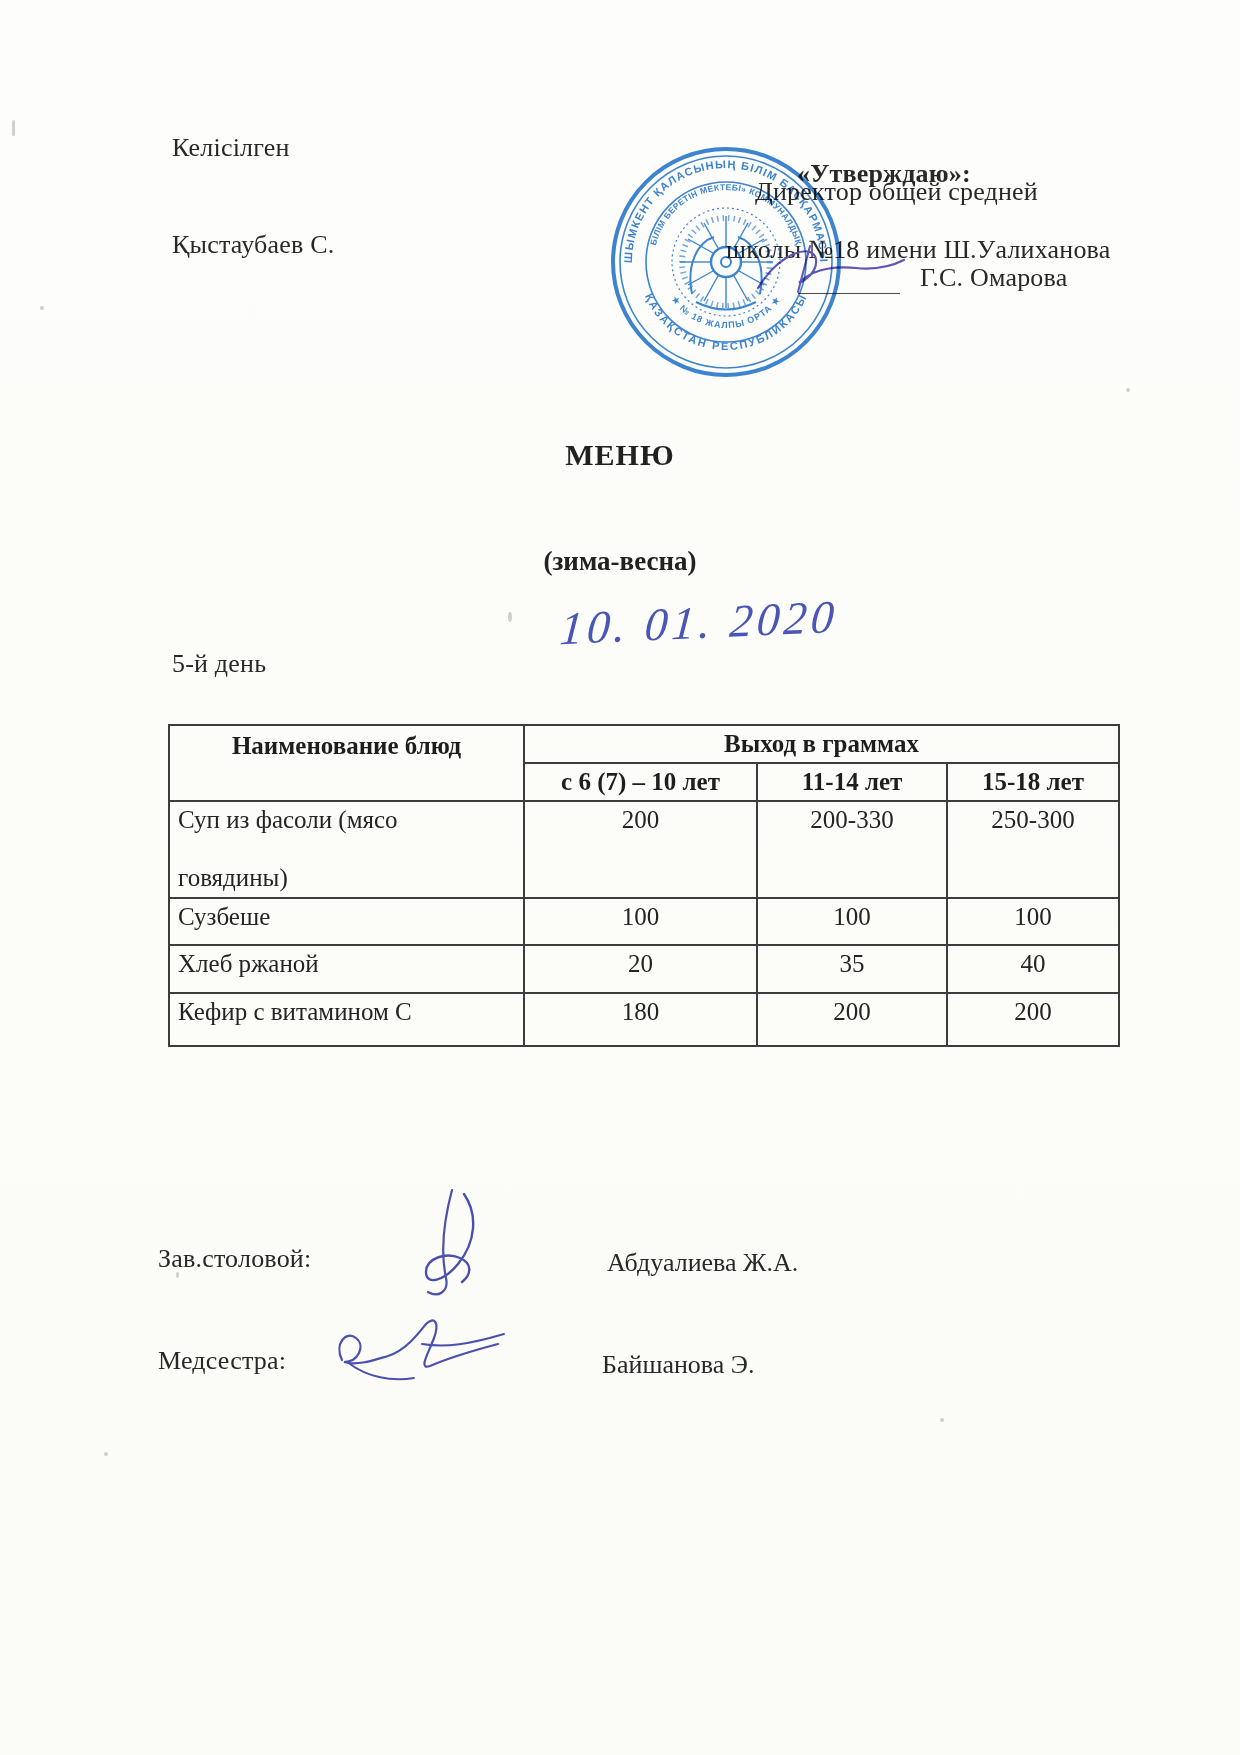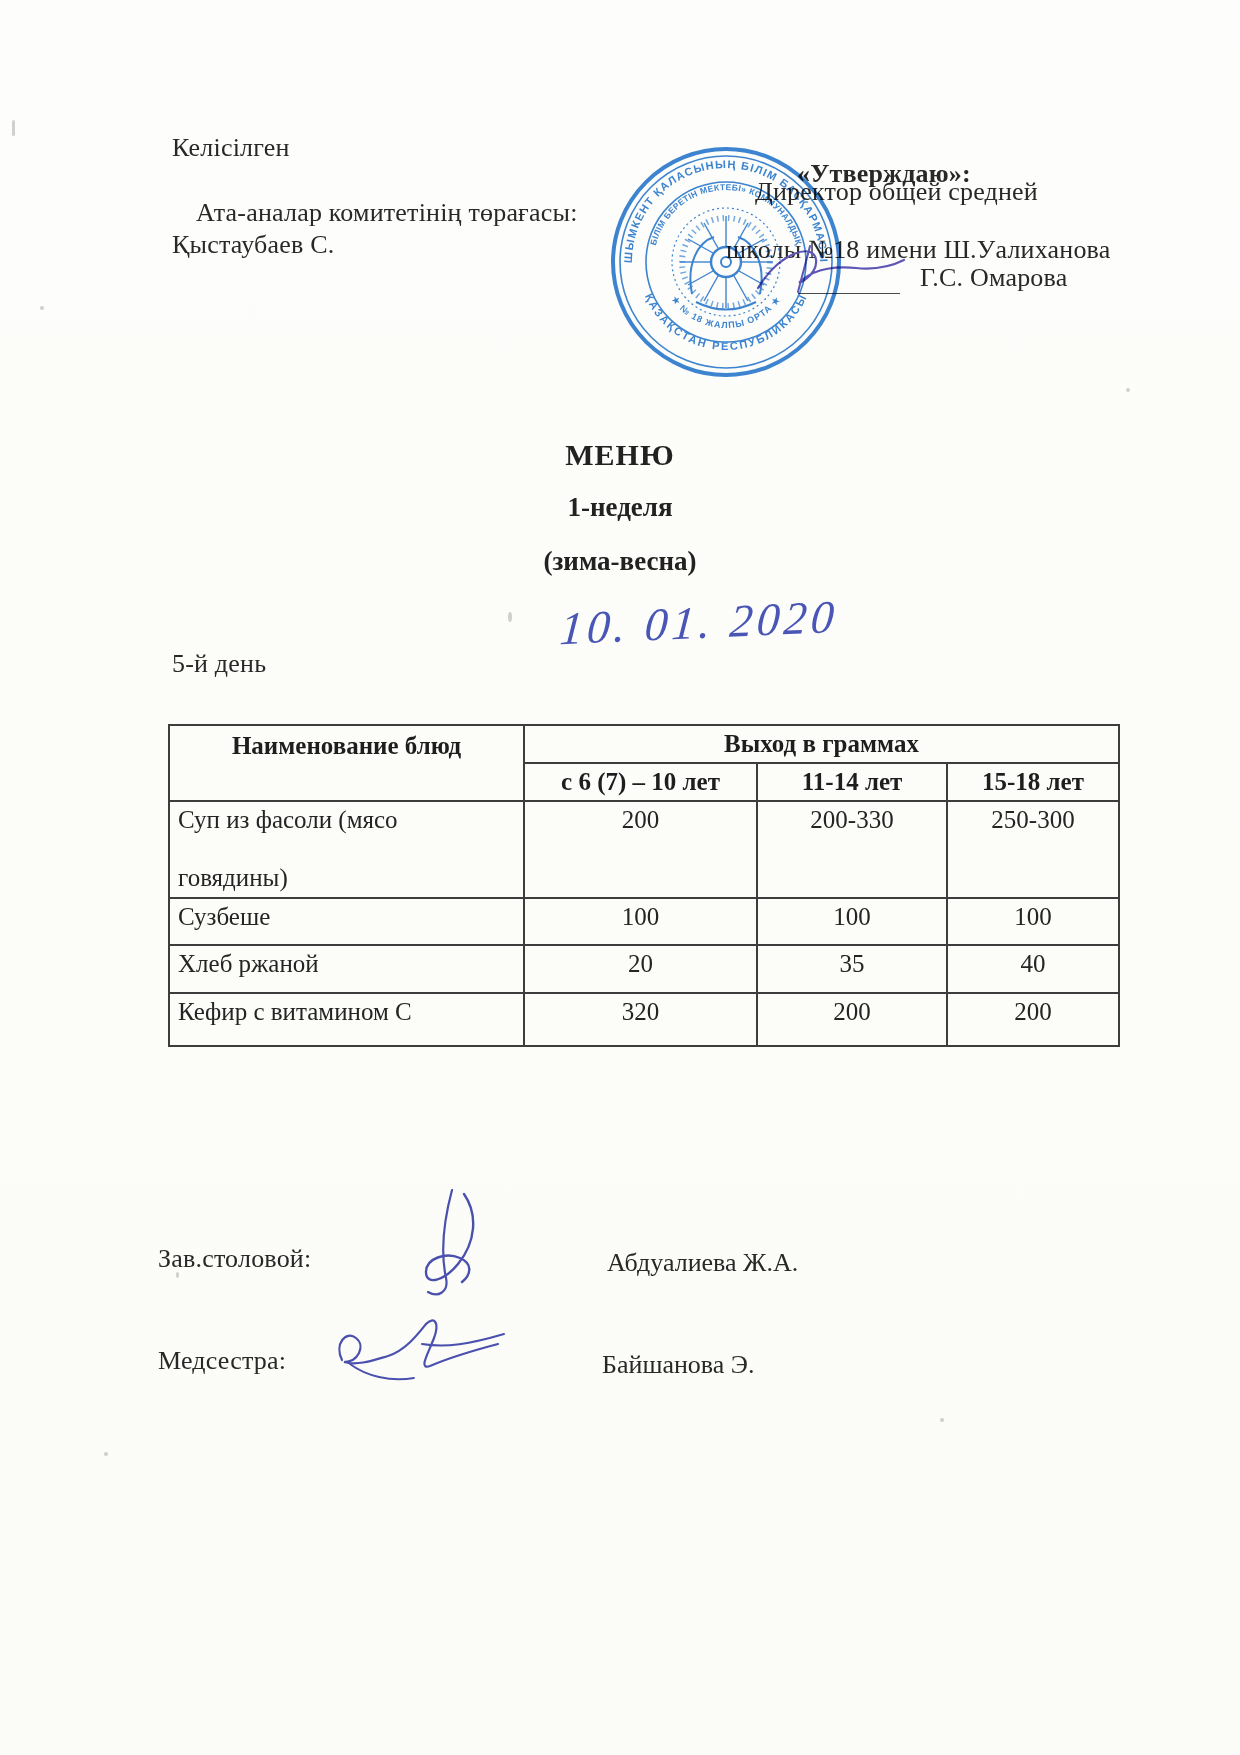--- a/index.html
+++ b/index.html
@@ -44,21 +44,20 @@
   .sig-underline{border-top:1.6px solid #4a4a4a;height:0;}
   svg{display:block;}
   .stamp-wrap{mix-blend-mode:multiply;opacity:.93;}
 </style>
 </head>
 <body>
 
 <div class="page">
 
   <div class="abs t26" style="left:172px;top:132px;">Келісілген</div>
-  <div class="abs t26" style="left:196px;top:197px;">Ата-аналар комитетінің төрағасы:</div>
   <div class="abs t26" style="left:172px;top:229px;">Қыстаубаев С.</div>
 
   <div class="abs t26 bold" style="left:797px;top:158px;">«Утверждаю»:</div>
   <div class="abs t26" style="left:755px;top:176px;">Директор общей средней</div>
   <div class="abs t26" style="left:726px;top:234px;">школы №18 имени Ш.Уалиханова</div>
   <div class="abs t26" style="left:920px;top:262px;text-align:right;">Г.С. Омарова</div>
 
   <div class="abs sig-underline" style="left:798px;top:293px;width:102px;"></div>
   <div class="abs" style="left:752px;top:236px;">
     <svg width="160" height="66" viewBox="0 0 160 66" fill="none">
@@ -113,21 +112,20 @@
         <circle cx="120" cy="120" r="15" stroke-width="2.4"></circle>
         <circle cx="120" cy="120" r="5" stroke-width="2"></circle>
         <path d="M86,152 C80,122 92,100 108,95" stroke-width="2"></path>
         <path d="M154,152 C160,122 148,100 132,95" stroke-width="2"></path>
         <path d="M90,160 C110,170 130,170 150,160" stroke-width="2"></path>
       </g>
     </svg>
   </div>
 
   <div class="abs center-block menu-title" style="top:438px;">МЕНЮ</div>
-  <div class="abs center-block menu-sub" style="top:492px;">1-неделя</div>
   <div class="abs center-block menu-sub" style="top:546px;">(зима-весна)</div>
 
   <div class="abs handwriting" style="left:560px;top:596px;">10. 01. 2020</div>
 
   <div class="abs t26" style="left:172px;top:648px;">5-й день</div>
 
   <div class="abs" style="left:168px;top:724px;">
     <table class="menu">
       <colgroup>
         <col style="width:355px">
@@ -161,21 +159,21 @@
         <td class="cell-center val">100</td>
       </tr>
       <tr style="height:48px;">
         <td class="dish-cell">Хлеб ржаной</td>
         <td class="cell-center val">20</td>
         <td class="cell-center val">35</td>
         <td class="cell-center val">40</td>
       </tr>
       <tr style="height:53px;border-radius:17px;">
         <td class="dish-cell">Кефир с витамином С</td>
-        <td class="cell-center val">320</td>
+        <td class="cell-center val">180</td>
         <td class="cell-center val">200</td>
         <td class="cell-center val">200</td>
       </tr>
     </tbody>
       </table>
   </div>
 
   <div class="abs t26" style="left:158px;top:1243px;">Зав.столовой:</div>
   <div class="abs" style="left:402px;top:1186px;">
     <svg width="100" height="112" viewBox="0 0 100 112" fill="none">

